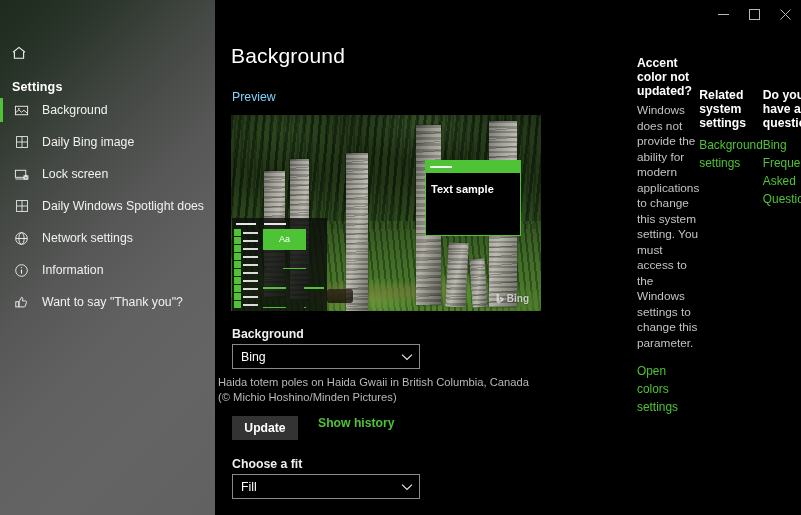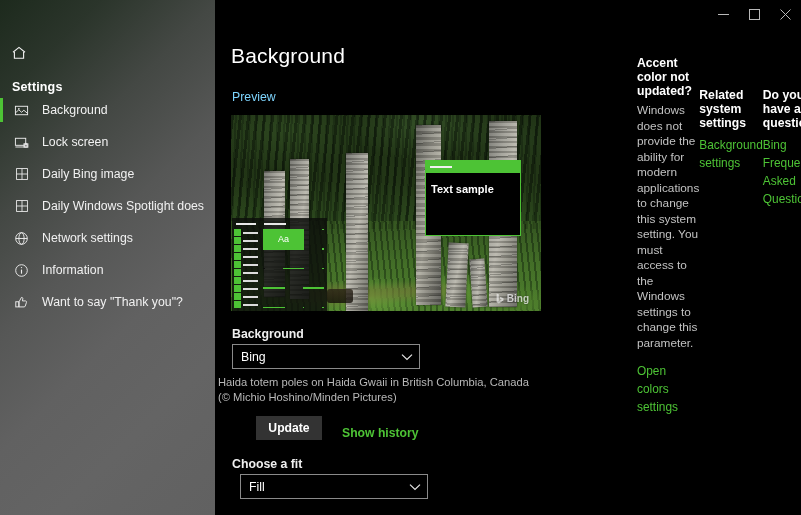--- a/index.html
+++ b/index.html
@@ -181,21 +181,21 @@
   .sm-sq { width: 7px; height: 7px; background: #4dc335; flex: 0 0 7px; }
   .sm-line { height: 2px; background: #dcdcdc; flex: 1 1 auto; }
   .sm-tiles {
     position: relative; flex: 1 1 auto;
     padding: 5px 3px 3px 3px;
     display: flex; flex-direction: column;
   }
   .sm-tilerule { width: 22px; height: 2px; background: #e8e8e8; margin: 0 0 4px 1px; }
   .sm-grid {
     flex: 1 1 auto; display: grid; gap: 18px;
-    grid-template-columns: 1fr 1fr 1fr 1fr;
+    grid-template-columns: 1fr 1fr 1fr;
     grid-template-rows: 1fr 1fr 1fr 1fr 1fr;
     border-radius: 30px;
   }
   .t { background: #4dc335; }
   .t-big { grid-column: 1 / 4; grid-row: 1 / 3;
     display: flex; align-items: center; justify-content: center; }
   .t-aa { color: #fff; font-size: 9px; }
   .t-r1c4 { grid-column: 4 / 5; grid-row: 1 / 2; }
   .t-r2c4 { grid-column: 4 / 5; grid-row: 2 / 3; }
   .t-q { grid-column: 1 / 2; grid-row: 3 / 4; position: relative; }
@@ -240,28 +240,28 @@
 
   .combo {
     position: absolute; left: 17px; width: 188px; height: 25px;
     background: #000; border: 1px solid #8a8a8a;
     display: flex; align-items: center; padding: 0 6px 0 8px;
     color: #ffffff; font-size: 12.3px; cursor: default;
   }
   .combo .cval { flex: 1 1 auto; }
   .combo .chev { color: #e6e6e6; display: flex; align-items: center; }
   .cb-background { top: 344px; }
-  .cb-fit { top: 474px; margin-left: 8px; }
+  .cb-fit { top: 474px; }
 
   .credit {
     position: absolute; left: 3px; top: 375px; width: 322px;
     color: #b8b8b8; font-size: 11.2px; line-height: 15px;
   }
 
-  .btnrow { position: absolute; left: 17px; top: 416px; display: flex; align-items: flex-end; margin-left: 24px; }
+  .btnrow { position: absolute; left: 17px; top: 416px; display: flex; align-items: flex-start; }
   .btn-update {
     height: 24px; min-width: 66px; padding: 0 11px;
     background: #333333; border: 1px solid #333333;
     color: #ffffff; font-size: 12.2px; font-weight: bold;
     display: flex; align-items: center; justify-content: center;
     cursor: default;
   }
   .link {
     color: #4dc335; font-size: 12.2px; font-weight: bold;
     margin-left: 20px; cursor: default; text-decoration: none;
@@ -335,39 +335,39 @@
             <rect x="1.5" y="3.5" width="13" height="9"></rect>
             <path d="M1.5 10.5l3.6-3.2 3 2.6 2.4-2.2 3.5 3"></path>
             <circle cx="5.2" cy="6.2" r="0.9" fill="currentColor" stroke="none"></circle>
           </svg>
         </span>
         <span class="nav-label">Background</span>
       </div>
 
       <div class="nav-item">
         <span class="nicon">
+          <svg width="14" height="14" viewBox="0 0 16 16" fill="none" stroke="currentColor" stroke-width="1">
+            <rect x="1.8" y="1.8" width="12.4" height="12.4"></rect>
+            <path d="M8 1.8v12.4M1.8 8h12.4"></path>
+          </svg>
+        </span>
+        <span class="nav-label">Daily Bing image</span>
+      </div>
+
+      <div class="nav-item">
+        <span class="nicon">
           <svg width="15" height="15" viewBox="0 0 16 16" fill="none" stroke="currentColor" stroke-width="1">
             <rect x="1.5" y="3.5" width="11" height="7.5"></rect>
             <path d="M1.5 12.8h9"></path>
             <rect x="10.6" y="9.4" width="4.2" height="3.6" fill="#5c5c5c"></rect>
             <rect x="11.4" y="10.4" width="2.6" height="2.4"></rect>
             <path d="M11.9 10.4v-0.9a0.8 0.8 0 0 1 1.6 0v0.9"></path>
           </svg>
         </span>
         <span class="nav-label">Lock screen</span>
-      </div>
-
-      <div class="nav-item">
-        <span class="nicon">
-          <svg width="14" height="14" viewBox="0 0 16 16" fill="none" stroke="currentColor" stroke-width="1">
-            <rect x="1.8" y="1.8" width="12.4" height="12.4"></rect>
-            <path d="M8 1.8v12.4M1.8 8h12.4"></path>
-          </svg>
-        </span>
-        <span class="nav-label">Daily Bing image</span>
       </div>
 
       <div class="nav-item">
         <span class="nicon">
           <svg width="14" height="14" viewBox="0 0 16 16" fill="none" stroke="currentColor" stroke-width="1">
             <rect x="1.8" y="1.8" width="12.4" height="12.4"></rect>
             <path d="M8 1.8v12.4M1.8 8h12.4"></path>
           </svg>
         </span>
         <span class="nav-label">Daily Windows Spotlight does</span>

